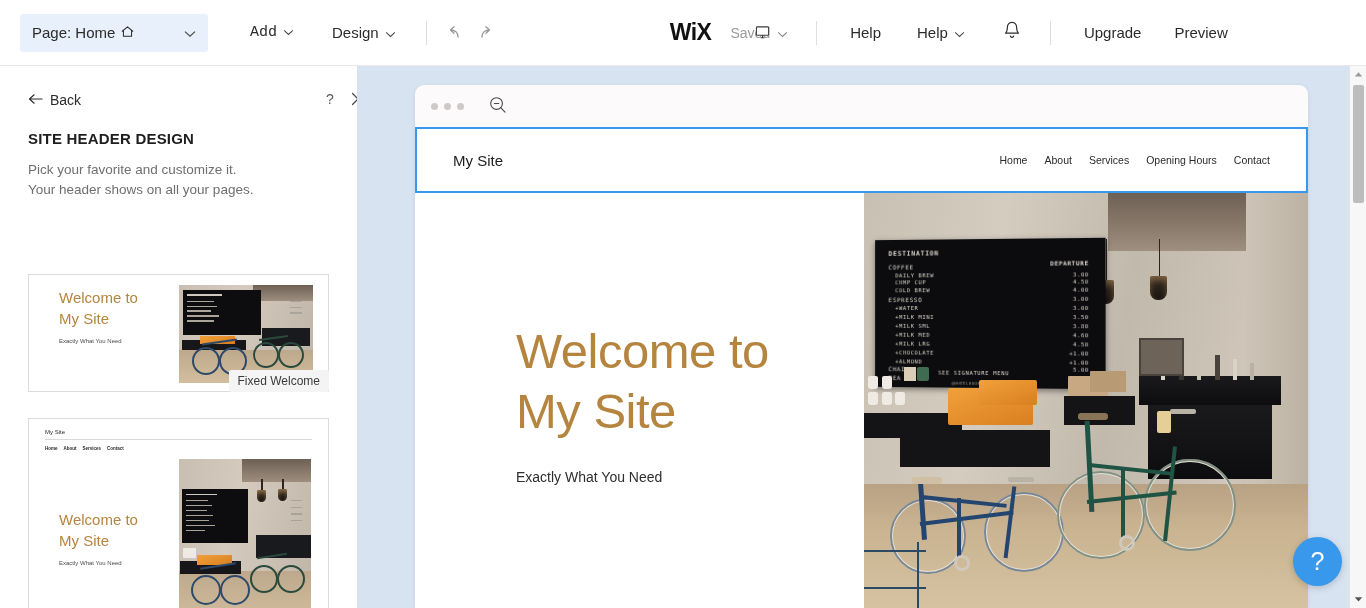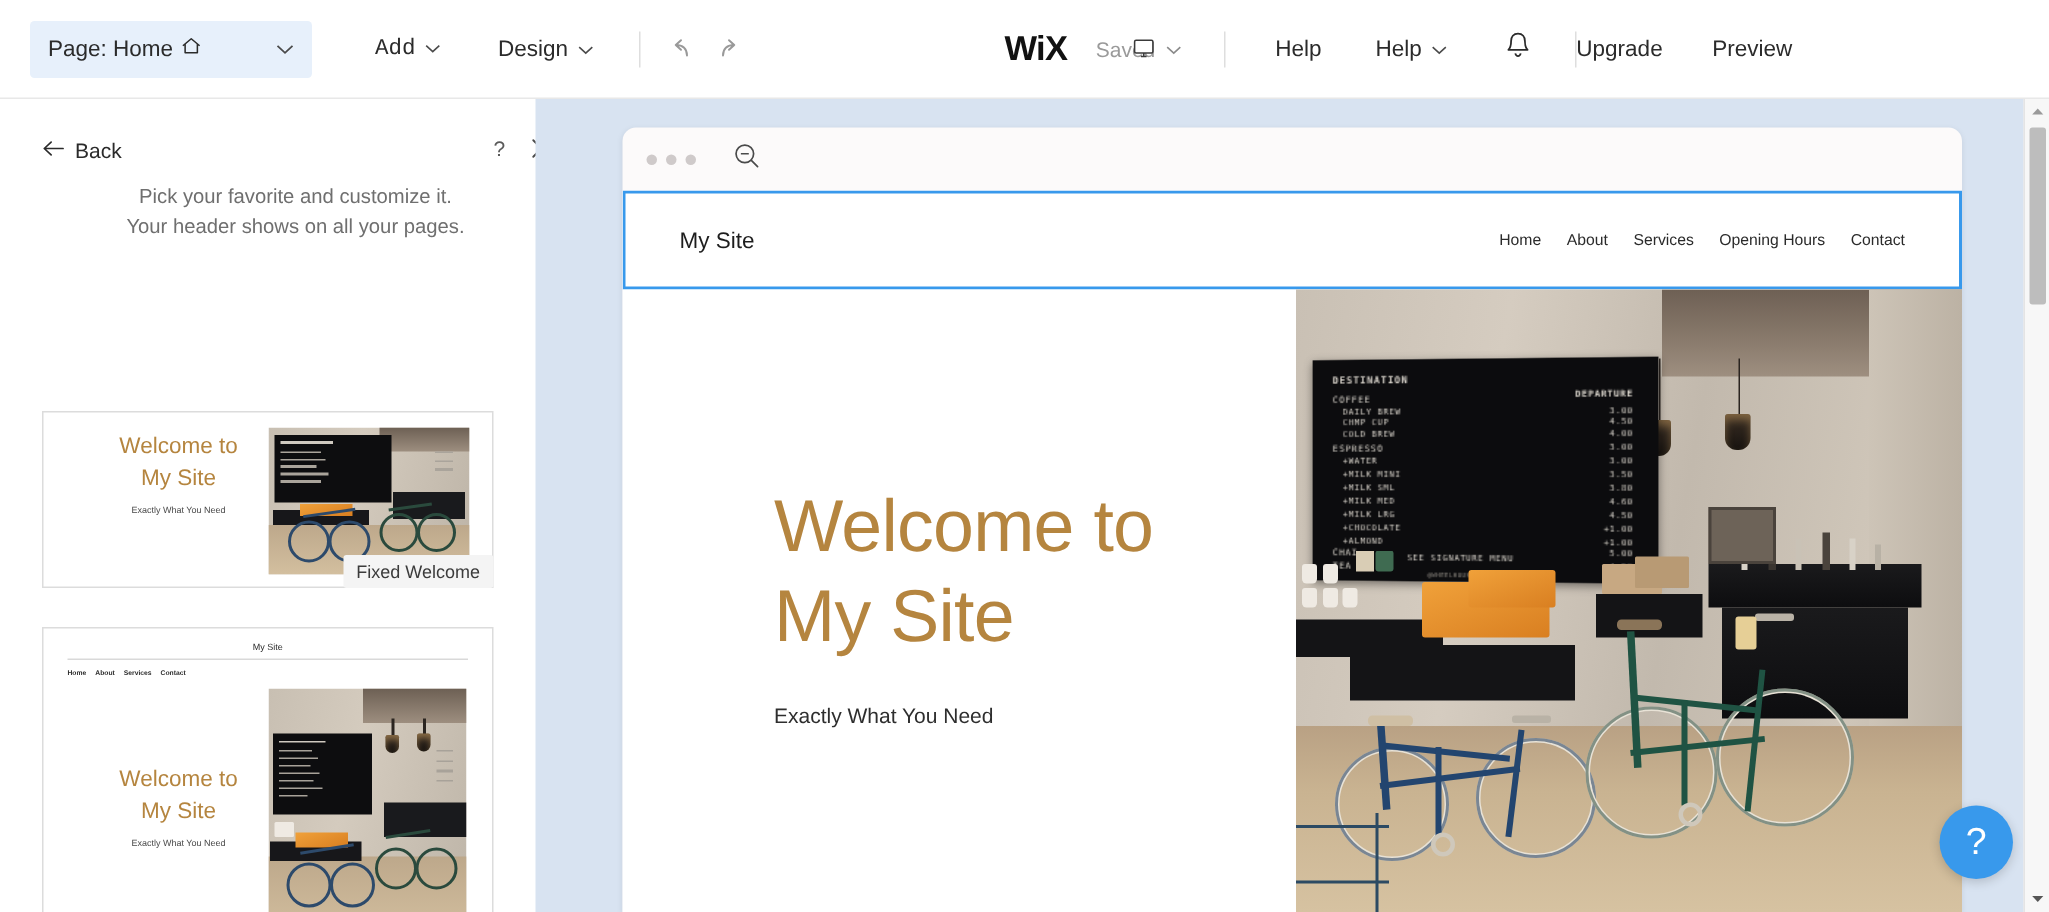--- a/index.html
+++ b/index.html
@@ -61,41 +61,40 @@
   }
   .saved-txt { font-size: 14px; color: #9a9a9a; position: relative; }
   .monitor-ico {
     position: absolute; left: 25px; top: 1px;
   }
 
   .tb-help { margin-left: 33px; }
   .tb-site { margin-left: 36px; }
   .bell { margin-left: 37px; cursor: pointer; }
 
-  .tb-upgrade { }
+  .tb-upgrade { margin-left: 33px; }
   .tb-preview { margin-left: 33px; }
 
   .publish-btn {
     margin-left: 33px; margin-right: 18px;
     width: 119px; height: 40px;
     background: #3899ec; border-radius: 20px;
     color: #fff; font-size: 15px;
     display: flex; align-items: center; justify-content: center;
     cursor: pointer; border: none;
     font-family: "Liberation Sans", sans-serif;
   }
 
   
   .left-panel {
     position: absolute; top: 66px; left: 0;
     width: 398px; height: 542px;
     background: #fff;
-    border-right: 4px solid #0ea5e9;
+    border-right: 7px solid #0ea5e9;
     overflow: hidden;
-    text-align: center;
   }
   .panel-head { padding: 26px 28px 0 28px; position: relative; }
   .back-link {
     display: flex; align-items: center; gap: 7px;
     font-size: 14px; color: #2b2b2b; cursor: pointer;
     width: fit-content;
   }
   .head-actions {
     position: absolute; right: 26px; top: 25px;
     display: flex; align-items: center; gap: 14px;
@@ -418,20 +417,21 @@
         <svg width="14" height="16" viewBox="0 0 14 16">
             <text x="3" y="13" font-size="14" font-family="Liberation Sans, sans-serif" fill="#5a5a5a">?</text>
           </svg>
       </span>
       <span class="ico-btn">
         <svg width="14" height="14" viewBox="0 0 14 14">
             <path d="M1.5 1.5 L12.5 12.5 M12.5 1.5 L1.5 12.5" stroke="#4a4a4a" stroke-width="1.25" stroke-linecap="round"></path>
           </svg>
       </span>
     </div>
+    <div class="panel-title">SITE HEADER DESIGN</div>
     <div class="panel-sub">
       <div>Pick your favorite and customize it.</div>
       <div>Your header shows on all your pages.</div>
     </div>
   </div>
 
   <div class="cards-scroll">
 
     <div class="card card-1">
       <div style="position:absolute;left:30px;top:12px;width:120px;">

